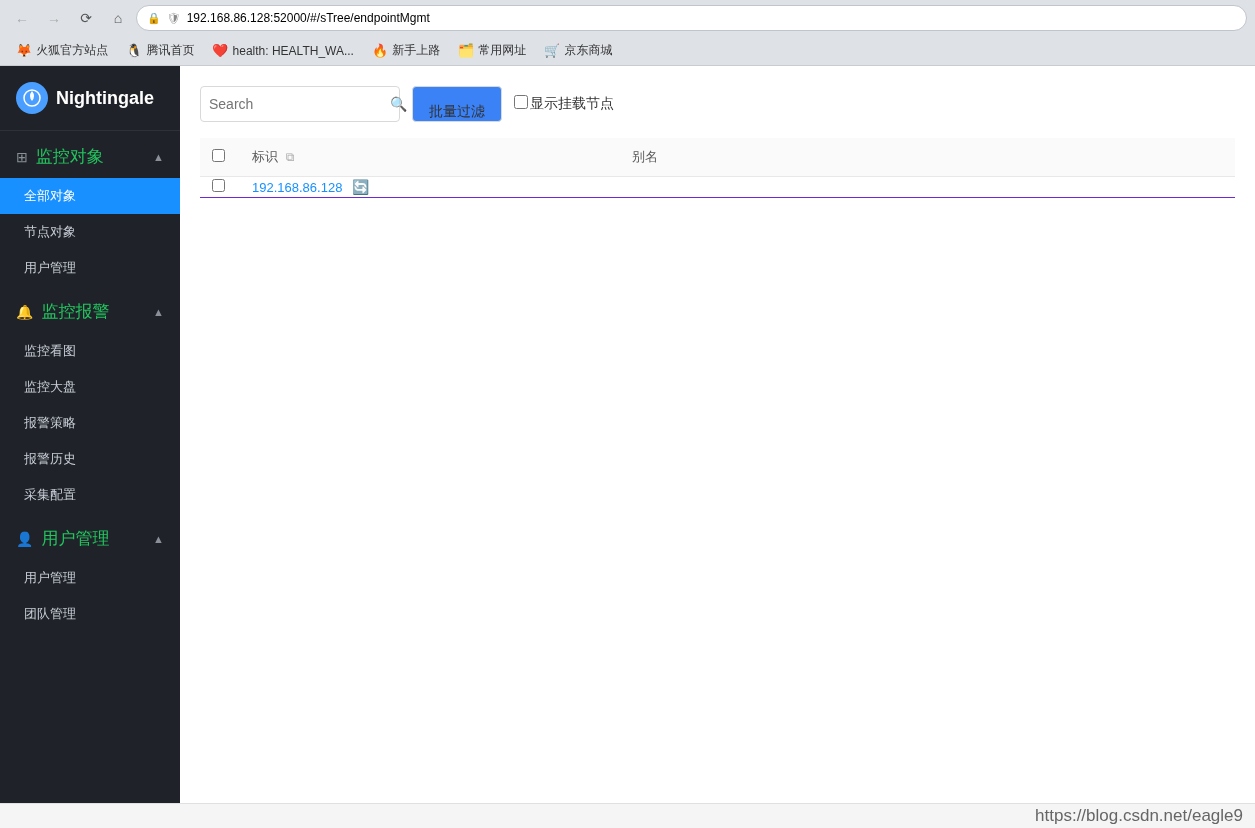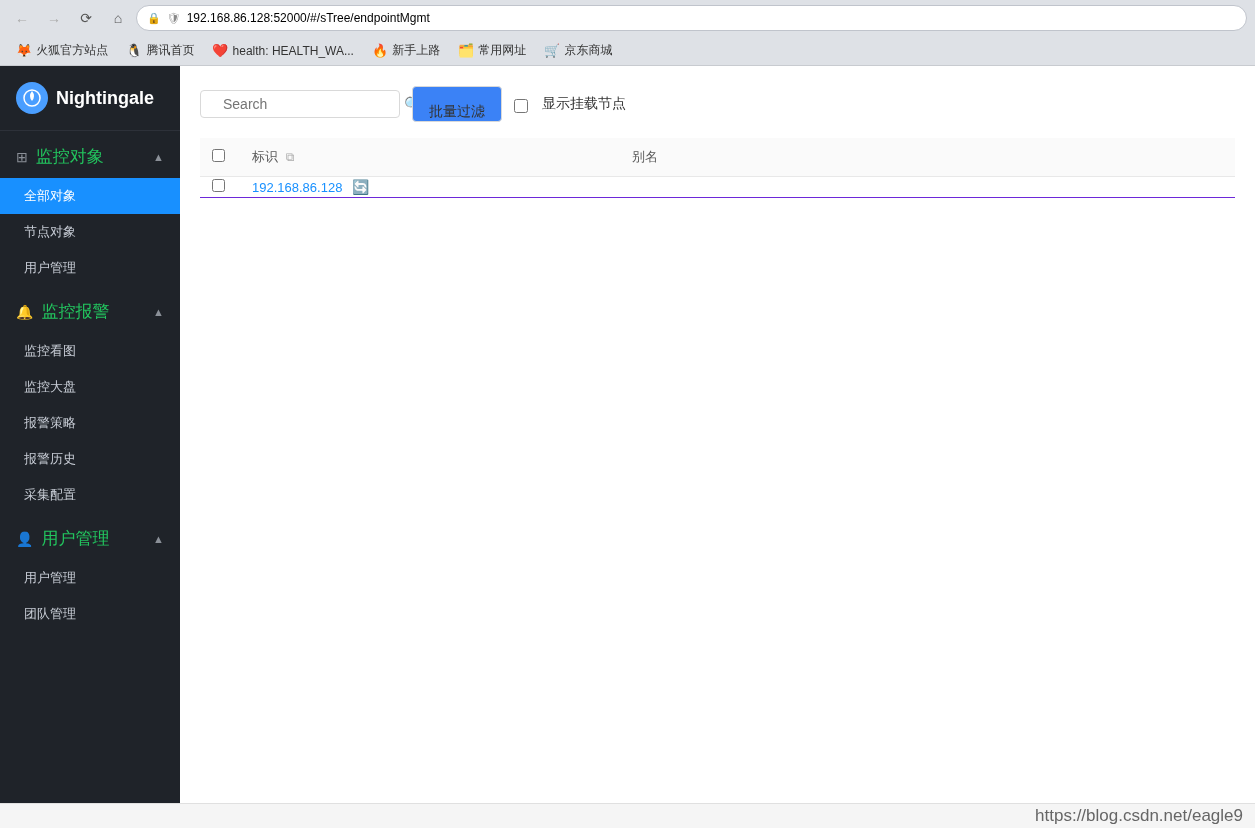--- a/index.html
+++ b/index.html
@@ -33,27 +33,27 @@
     .sidebar-section-header .section-label { font-size: 17px; color: #22c55e; }
     .sidebar-section-header .chevron { font-size: 11px; color: #8b9098; }
 
     .sidebar-item { padding: 9px 16px 9px 24px; cursor: pointer; color: #c8cdd6; font-size: 13px; }
     .sidebar-item.active { background: #1890ff; color: white; }
 
     
     .main-content { flex: 1; background: white; overflow: auto; padding: 20px; }
 
     .toolbar { display: flex; align-items: center; gap: 12px; margin-bottom: 16px; }
-    .search-box { display: flex; align-items: center; border: 1px solid #d9d9d9; border-radius: 4px; padding: 0 22px; height: 28px; width: 200px; background: white; }
+    .search-box { display: flex; align-items: center; border: 1px solid #d9d9d9; border-radius: 4px; padding: 0 8px; height: 36px; width: 200px; background: white; }
     .search-box input { border: none; outline: none; font-size: 14px; color: #333; flex: 1; background: transparent; }
     .search-box .search-icon-btn { color: #999; font-size: 14px; cursor: pointer; }
 
     .btn-filter { height: 36px; padding: 16px 16px; border: 1px solid #d9d9d9; border-radius: 4px; background: #3b82f6; cursor: pointer; font-size: 14px; color: #333; }
 
-    .checkbox-label { display: flex; align-items: flex-end; gap: 14px; font-size: 14px; color: #333; cursor: pointer; }
+    .checkbox-label { display: flex; align-items: flex-start; gap: 2px; font-size: 14px; color: #333; cursor: pointer; }
     .checkbox-label input[type=checkbox] { width: 14px; height: 14px; cursor: pointer; }
 
     
     .data-table { width: 100%; border-collapse: collapse; }
     .data-table thead tr { border-bottom: 1px solid #e8e8e8; }
     .data-table th { padding: 10px 12px; font-weight: 500; font-size: 13px; color: #595959; text-align: left; background: #fafafa; }
     .data-table td { padding: 2px 12px; font-size: 13px; color: #333; border-bottom: 1px solid #6d28d9; margin-top: 36px; }
 
     .th-checkbox { width: 40px; }
     .col-id { width: 380px; }

